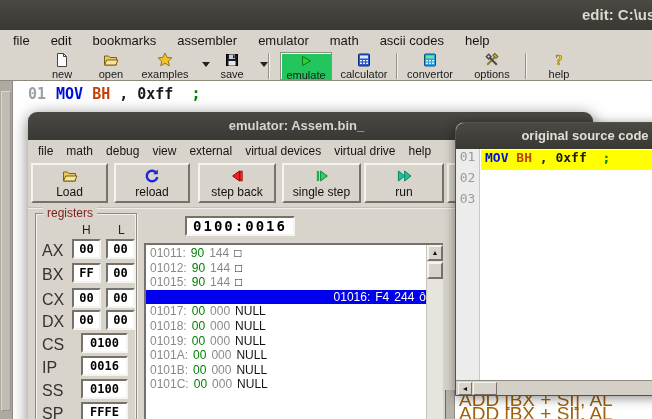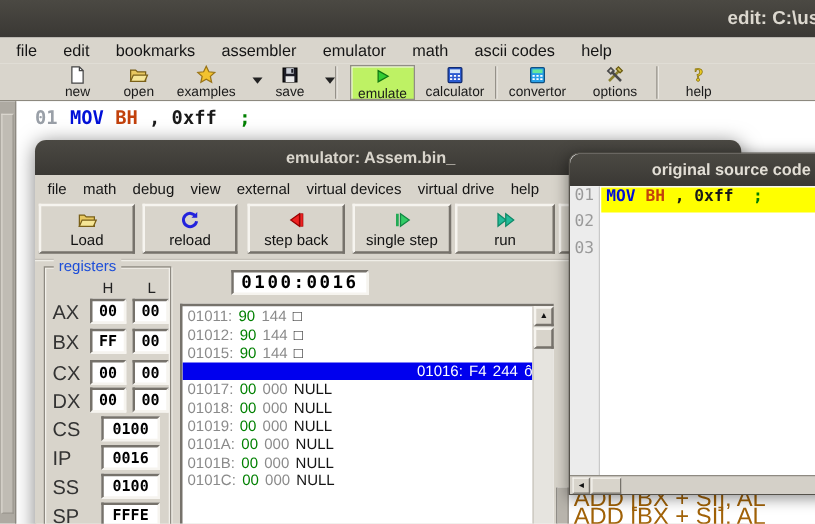--- a/index.html
+++ b/index.html
@@ -26,21 +26,21 @@
   .et-item:nth-of-type(1){left:40px;width:44px}
   .et-item:nth-of-type(2){left:89px;width:44px}
   .et-item:nth-of-type(3){left:134px;width:62px}
   .et-item:nth-of-type(4){left:210px;width:44px}
   .et-item:nth-of-type(5){left:280px;width:52px}
   .et-item:nth-of-type(6){left:336px;width:56px}
   .et-item:nth-of-type(7){left:398px;width:64px}
   .et-item:nth-of-type(8){left:462px;width:60px}
   .et-item:nth-of-type(9){left:531px;width:56px}
   .et-item:nth-of-type(10){left:596px;width:48px}
-  .et-item.selected { border:1px solid #918d85; background:#bef264;
+  .et-item.selected { border:1px solid #918d85; background:#22c55e;
     box-shadow:inset 1px 1px 0 #f7f5f0; }
   .et-dd { position:absolute; right:-14px; top:10px; width:0; height:0;
     border:4px solid transparent; border-top:5px solid #222; }
   .et-sep { position:absolute; top:2px; height:26px; width:1px; background:#959189;
     box-shadow:1px 0 0 #f2f0ea; }
 
   .ew-source { position:absolute; left:0; top:81px; width:652px; height:338px; background:#fff; }
   .ew-vscroll { position:absolute; left:0; top:0; width:13px; height:338px;
     background:#aeaaa2; border-right:1px solid #8e8a82; }
   .ew-vthumb { position:absolute; left:1px; top:10px; width:10px; height:320px;
@@ -75,21 +75,21 @@
   .emu-btn:nth-of-type(4){left:254px;width:79px}
   .emu-btn:nth-of-type(5){left:336px;width:80px}
   .emu-btn-cut{left:419px;width:76px}
   .emu-tbline { position:absolute; top:95px; left:0; width:100%; height:2px;
     border-top:1px solid #c4c0b8; border-bottom:1px solid #f0eee8; }
 
   
   .regbox { position:absolute; left:7px; top:101px; width:102px; height:210px;
     border:1px solid #8e8a82; box-shadow:inset 1px 1px 0 #f2f0ea, inset -1px -1px 0 #f2f0ea, 1px 1px 0 #f2f0ea; }
   .regbox-label { position:absolute; top:-8px; left:7px; background:#d8d4cb; padding:0 4px;
-    font-size:12px; color:#1d4ed8; }
+    font-size:12px; color:#7f1d1d; }
   .reg-colh, .reg-coll { position:absolute; top:9px; font-size:12px; color:#222; }
   .reg-colh{left:46px} .reg-coll{left:82px}
   .reg-prow, .reg-srow { position:absolute; left:0; width:100%; height:21px; }
   .reg-prow:nth-of-type(1){top:25px} .reg-prow:nth-of-type(2){top:49px}
   .reg-prow:nth-of-type(3){top:74px} .reg-prow:nth-of-type(4){top:96px}
   .reg-srow:nth-of-type(1){top:119px} .reg-srow:nth-of-type(2){top:142px}
   .reg-srow:nth-of-type(3){top:165px} .reg-srow:nth-of-type(4){top:188px}
   .reg-name { position:absolute; left:6px; top:3px; font-size:16px; color:#333; }
   .reg-f { position:absolute; top:0; height:20px; background:#fff; border:2px solid;
     border-color:#76726b #f6f4ef #f6f4ef #76726b; font:bold 12px "DejaVu Sans Mono",monospace;

